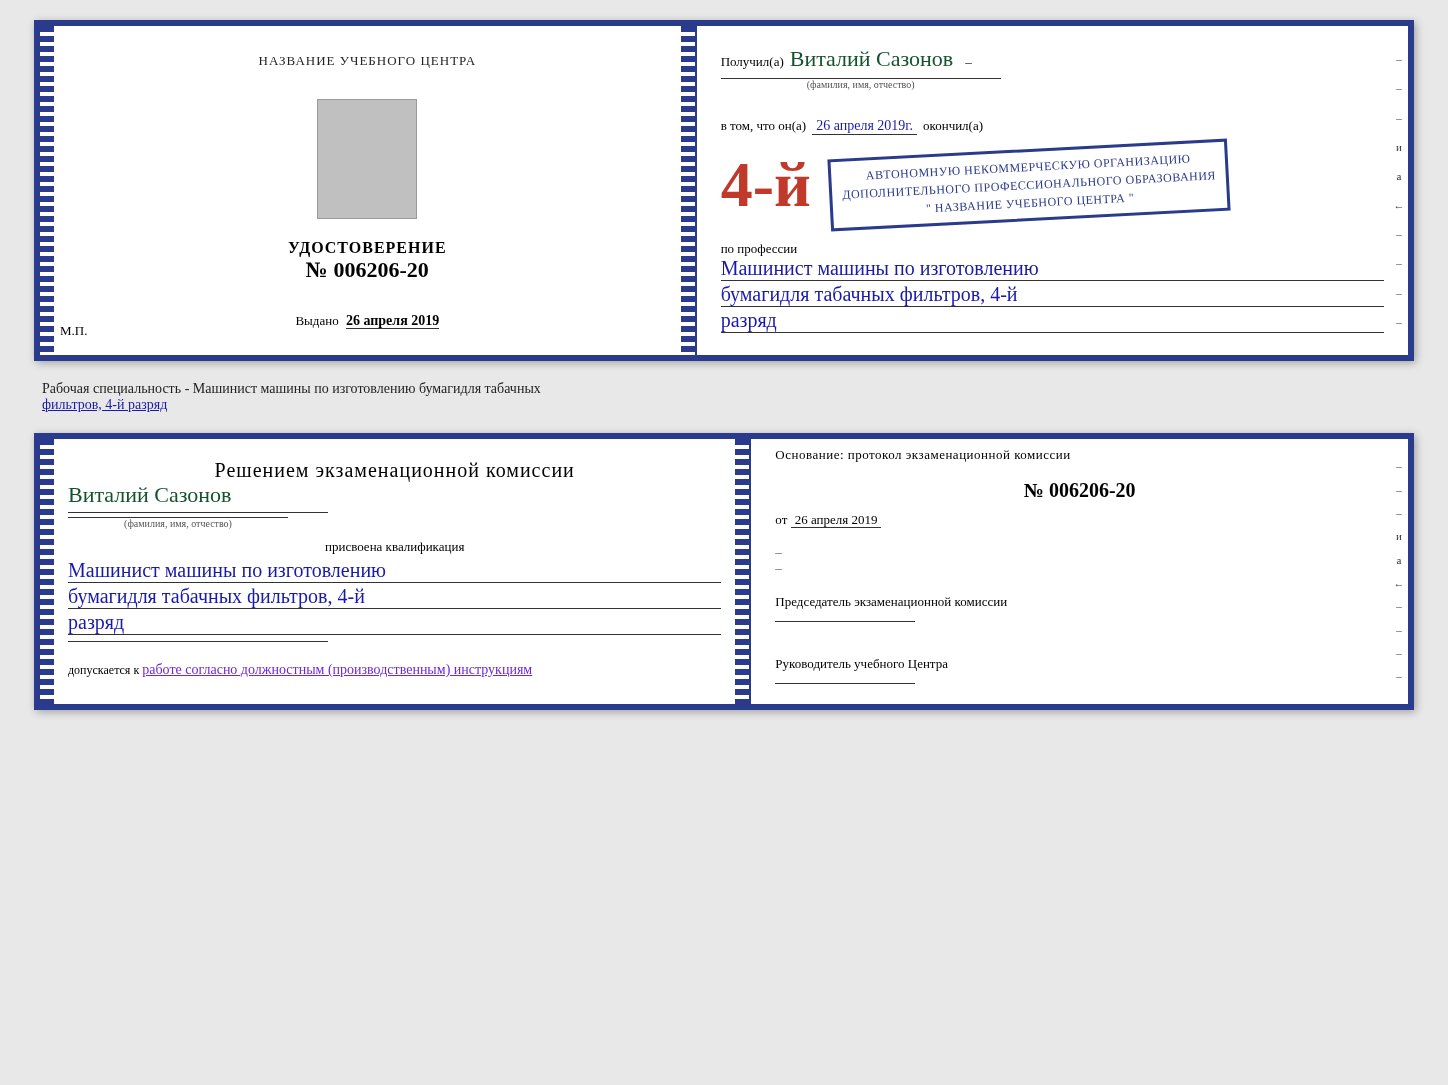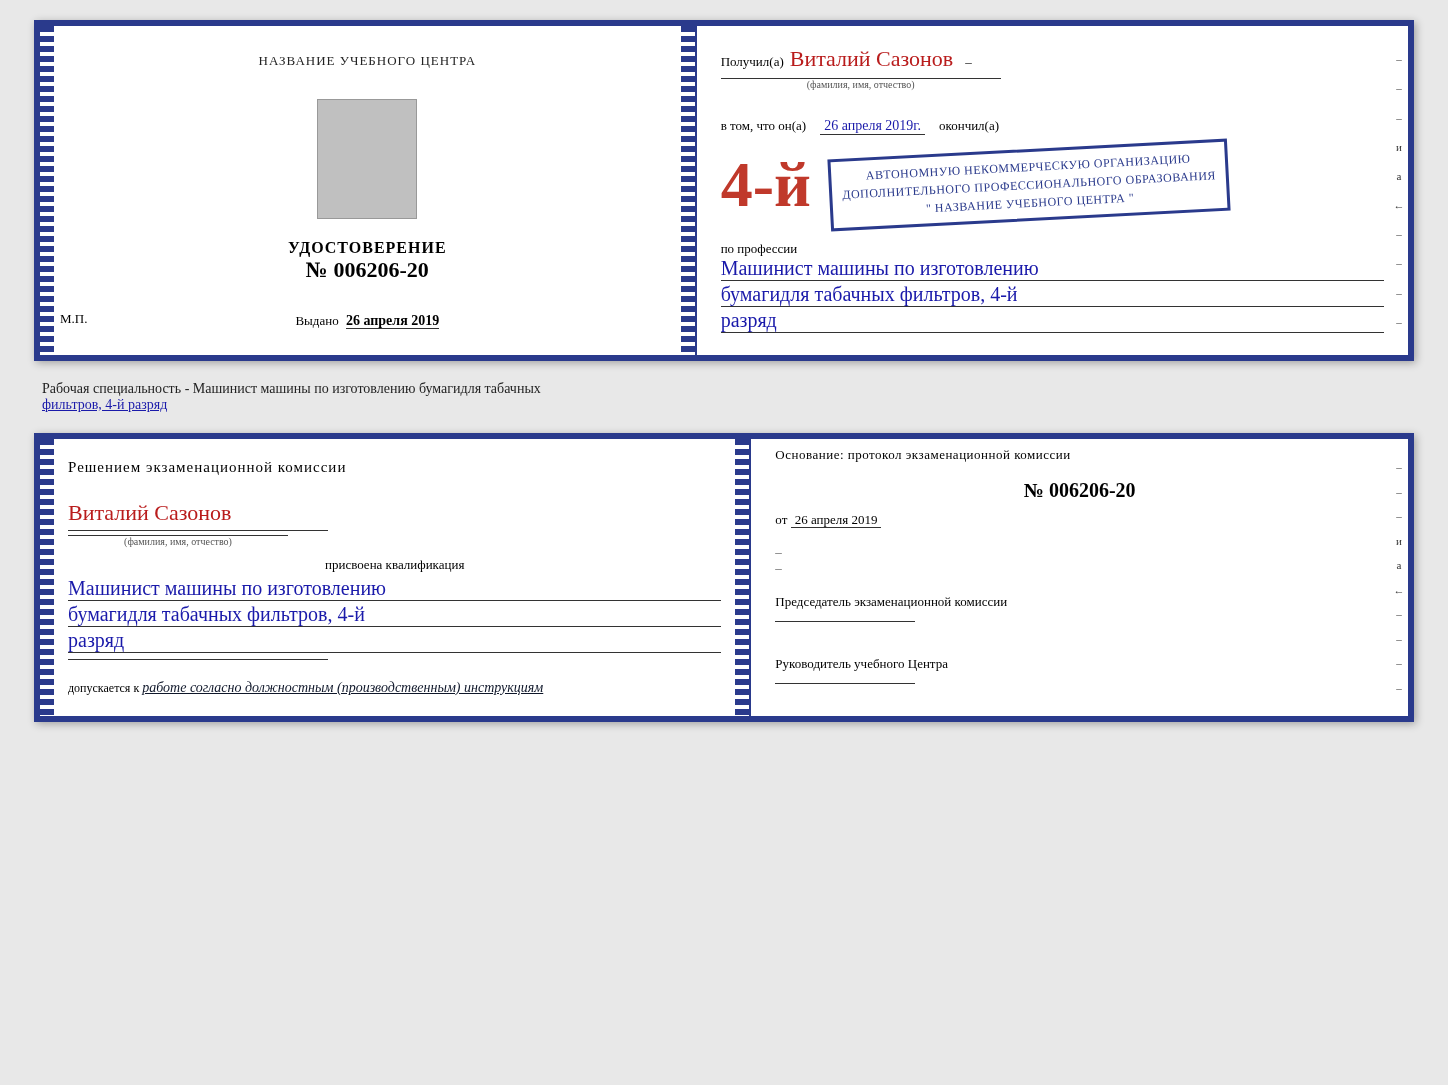--- a/index.html
+++ b/index.html
@@ -90,33 +90,33 @@
     .issued-line {
       font-size: 13px;
       margin-top: 10px;
     }
     .issued-date {
       font-size: 14px;
       font-weight: bold;
     }
     .mp-label {
       position: absolute;
-      bottom: 28px;
+      bottom: 16px;
       left: 20px;
       font-size: 13px;
     }
 
     
     .recipient-line {
       font-size: 13px;
       margin-bottom: 4px;
     }
     .handwritten {
       font-family: 'Segoe Script', 'Brush Script MT', cursive;
-      color: #b91c1c;
+      color: #14532d;
       font-size: 22px;
     }
     .sub-label {
       font-size: 10px;
       color: #555;
       text-align: center;
       display: block;
       border-top: 1px solid #333;
       width: 280px;
     }
@@ -213,45 +213,45 @@
       padding: 20px 28px;
       position: relative;
     }
     .cert-bottom-right {
       width: 48%;
       padding: 8px 24px;
       position: relative;
     }
 
     .decision-heading {
-      font-size: 15px;
+      font-size: 20px;
       letter-spacing: 1px;
-      margin-bottom: 24px;
+      text-align: center;
+      margin-bottom: 0;
     }
 
     .signature-line {
       border-bottom: 1px solid #333;
       width: 260px;
       margin: 4px 0;
     }
 
     .assigned-text {
       font-size: 13px;
       margin: 10px 0 4px 0;
       text-align: center;
     }
 
     .allowed-text {
       font-size: 12px;
       margin-top: 20px;
     }
     .allowed-italic {
-      font-style: italic;
       font-family: 'Segoe Script', 'Brush Script MT', cursive;
-      color: #0f172a;
+      color: #6d28d9;
       font-size: 14px;
     }
 
     .basis-heading {
       font-size: 13px;
       letter-spacing: 0.5px;
       margin-bottom: 16px;
     }
     .protocol-num {
       font-size: 20px;
@@ -302,21 +302,21 @@
   </div>
 
   <div class="cert-top-right">
     <div style="display:flex; align-items:baseline; gap:6px; margin-bottom:4px;">
       <span class="recipient-line">Получил(а)</span>
       <span class="handwritten">Виталий Сазонов</span>
       <span style="font-size:13px; margin: 0 6px;">–</span>
     </div>
     <span class="sub-label">(фамилия, имя, отчество)</span>
 
-    <div style="margin-top:14px; display:flex; align-items:baseline; flex-wrap:wrap; gap:14px;">
+    <div style="margin-top:14px; display:flex; align-items:baseline; flex-wrap:wrap; gap:6px;">
       <span class="vtom-line">в том, что он(а)</span>
       <span class="date-handwritten" style="border-bottom:1px solid #333; padding: 0 4px;">26 апреля 2019г.</span>
       <span class="okончил-text">окончил(а)</span>
     </div>
 
     <div style="margin-top:8px; display:flex; align-items:center; gap:18px;">
       <div class="big-number">4-й</div>
       <div class="stamp-box">
         <div>АВТОНОМНУЮ НЕКОММЕРЧЕСКУЮ ОРГАНИЗАЦИЮ</div>
         <div>ДОПОЛНИТЕЛЬНОГО ПРОФЕССИОНАЛЬНОГО ОБРАЗОВАНИЯ</div>

